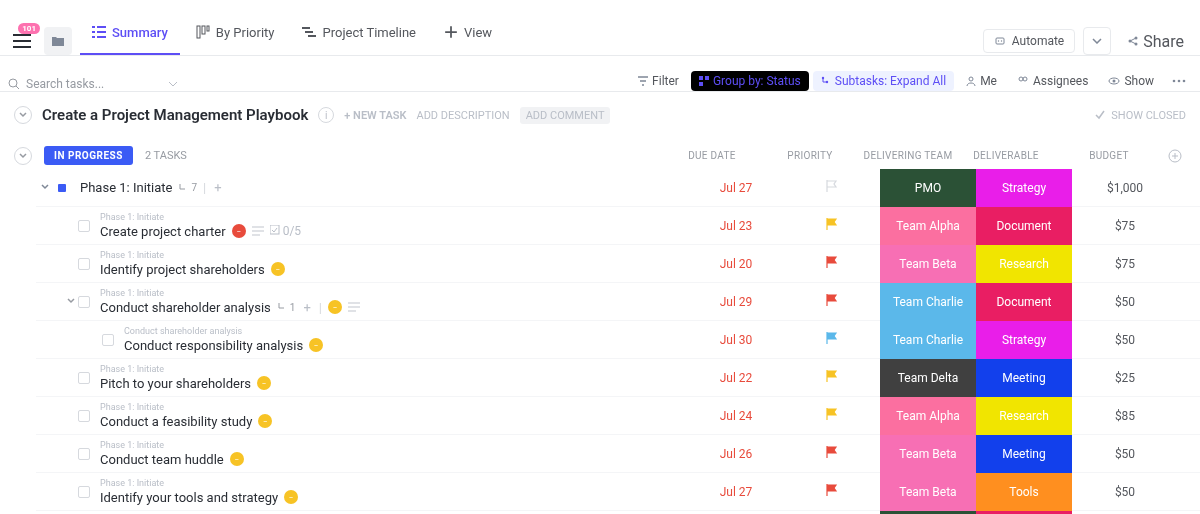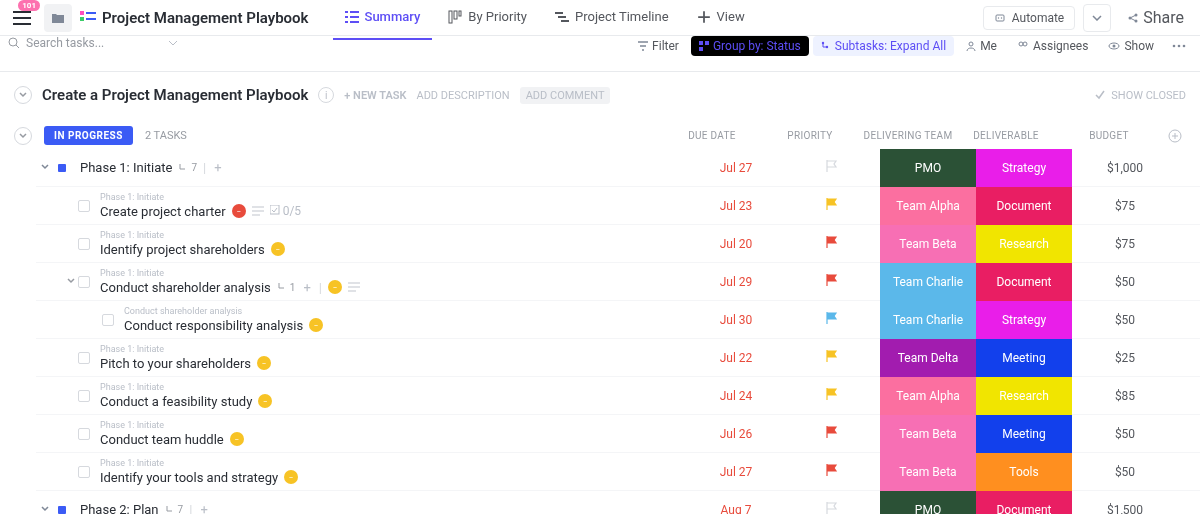--- a/index.html
+++ b/index.html
@@ -1,35 +1,35 @@
 <!DOCTYPE html>
 <html><head>
 <meta charset="utf-8">
 <style>
 * { margin: 0; padding: 0; box-sizing: border-box; font-family: -apple-system, BlinkMacSystemFont, "Segoe UI", Roboto, sans-serif; }
 body { background: #fff; color: #292d34; font-size: 13px; width: 1200px; height: 514px; overflow: hidden; }
 
 
-.topbar { display: flex; align-items: center; height: 36px; padding: 0 8px; border-bottom: 1px solid #e8eaed; gap: 8px; }
+.topbar { display: flex; align-items: flex-end; height: 56px; padding: 0 8px; border-bottom: 1px solid #e8eaed; gap: 8px; }
 .menu-btn { width: 28px; height: 28px; display: flex; align-items: center; justify-content: center; cursor: pointer; position: relative; }
 .badge { position: absolute; top: -4px; right: -4px; background: #fd71af; color: #fff; font-size: 8px; font-weight: 700; padding: 1px 4px; border-radius: 8px; }
 .folder-chip { width: 28px; height: 28px; display: flex; align-items: center; justify-content: center; background: #f1f2f4; border-radius: 4px; }
 .title { display: flex; align-items: center; font-weight: 600; font-size: 15px; gap: 6px; margin-right: 16px; }
 .title-icon { width: 16px; height: 16px; display: inline-block; }
 .tabs { display: flex; align-items: center; gap: 4px; }
 .tab { display: flex; align-items: center; gap: 6px; padding: 0 12px; height: 44px; color: #54575d; cursor: pointer; font-size: 13px; border-bottom: 2px solid transparent; }
 .tab.active { color: #5d4ef5; border-bottom-color: #5d4ef5; font-weight: 500; }
 .tab svg { width: 14px; height: 14px; }
 .topbar-right { margin-left: auto; display: flex; align-items: center; gap: 8px; }
 .automate-btn { display: flex; align-items: center; gap: 6px; padding: 4px 10px; border: 1px solid #e8eaed; border-radius: 4px; color: #54575d; cursor: pointer; font-size: 12px; }
 .caret-btn { width: 28px; height: 28px; border: 1px solid #e8eaed; border-radius: 4px; display: flex; align-items: center; justify-content: center; cursor: pointer; }
 .share-btn { display: flex; align-items: center; gap: 4px; padding: 4px 8px; color: #54575d; font-size: 16px; cursor: pointer; }
 
 
-.filterbar { display: flex; align-items: flex-start; height: 36px; padding: 0 8px; border-bottom: 1px solid #e8eaed; }
+.filterbar { display: flex; align-items: flex-end; height: 36px; padding: 0 8px; border-bottom: 1px solid #e8eaed; }
 .search { display: flex; align-items: center; width: 170px; color: #979ba2; gap: 6px; font-size: 12px; }
 .filterbar-right { margin-left: auto; display: flex; align-items: center; gap: 4px; font-size: 12px; color: #54575d; }
 .chip { display: flex; align-items: center; gap: 4px; padding: 3px 8px; border-radius: 4px; cursor: pointer; }
 .chip.active { background: #000000; color: #5d4ef5; }
 .chip.active2 { background: #eef2ff; color: #5d4ef5; }
 .more-btn { padding: 4px 6px; cursor: pointer; color: #54575d; }
 
 
 .list-title { display: flex; align-items: center; gap: 10px; padding: 14px 14px 10px 14px; }
 .list-title .title-text { font-weight: 600; font-size: 15px; }
@@ -90,31 +90,20 @@
     <svg width="18" height="14" viewBox="0 0 18 14">
         <path d="M0 1h18M0 7h18M0 13h18" stroke="#292d34" stroke-width="2"></path>
       </svg>
     <span class="badge">101</span>
   </div>
   <div class="folder-chip">
     <svg width="14" height="12" viewBox="0 0 14 12">
         <path d="M1 2h4l1 1h7v8H1z" fill="#7f8897"></path>
       </svg>
   </div>
-  <div class="title">
-    <span class="title-icon">
-      <svg width="16" height="16" viewBox="0 0 16 16">
-          <rect x="0" y="1" width="4" height="4" fill="#ff4fbf"></rect>
-          <rect x="0" y="7" width="4" height="4" fill="#3bcc68"></rect>
-          <rect x="6" y="2" width="10" height="2" fill="#3b5bf5"></rect>
-          <rect x="6" y="8" width="10" height="2" fill="#3b5bf5"></rect>
-        </svg>
-    </span>
-    <span>Project Management Playbook</span>
-  </div>
   <div class="tabs" id="tabs">
       <div class="tab active">
         <span class="mini-icon">
           <svg width="14" height="14" viewBox="0 0 14 14">
             <rect x="0" y="1" width="3" height="2" fill="currentColor"></rect>
             <rect x="5" y="1" width="9" height="2" fill="currentColor"></rect>
             <rect x="0" y="6" width="3" height="2" fill="currentColor"></rect>
             <rect x="5" y="6" width="9" height="2" fill="currentColor"></rect>
             <rect x="0" y="11" width="3" height="2" fill="currentColor"></rect>
             <rect x="5" y="11" width="9" height="2" fill="currentColor"></rect>
@@ -405,21 +394,21 @@
     <span class="tree"></span>
     <span class="checkbox"></span>
     <div class="task-main">
       <div class="breadcrumb">Phase 1: Initiate</div>
       <div class="task-name">Pitch to your shareholders <span class="prog-dot yellow">−</span></div>
     </div>
     <div class="due">Jul 22</div>
     <div class="pri"><svg class="flag" viewBox="0 0 14 14">
           <path d="M2 1v12M2 2h9l-2 3 2 3H2" fill="#f7c325" stroke="#f7c325" stroke-width="1.2"></path>
         </svg></div>
-    <div class="cell" style="background:#a21caf">Team Delta</div>
+    <div class="cell" style="background:#404040">Team Delta</div>
     <div class="cell" style="background:#1240ec">Meeting</div>
     <div class="budget">$25</div>
     <div class="endgap"></div>
     </div>
     <div class="row sub">
     <div style="width:28px"></div>
     <span class="tree"></span>
     <span class="checkbox"></span>
     <div class="task-main">
       <div class="breadcrumb">Phase 1: Initiate</div>

